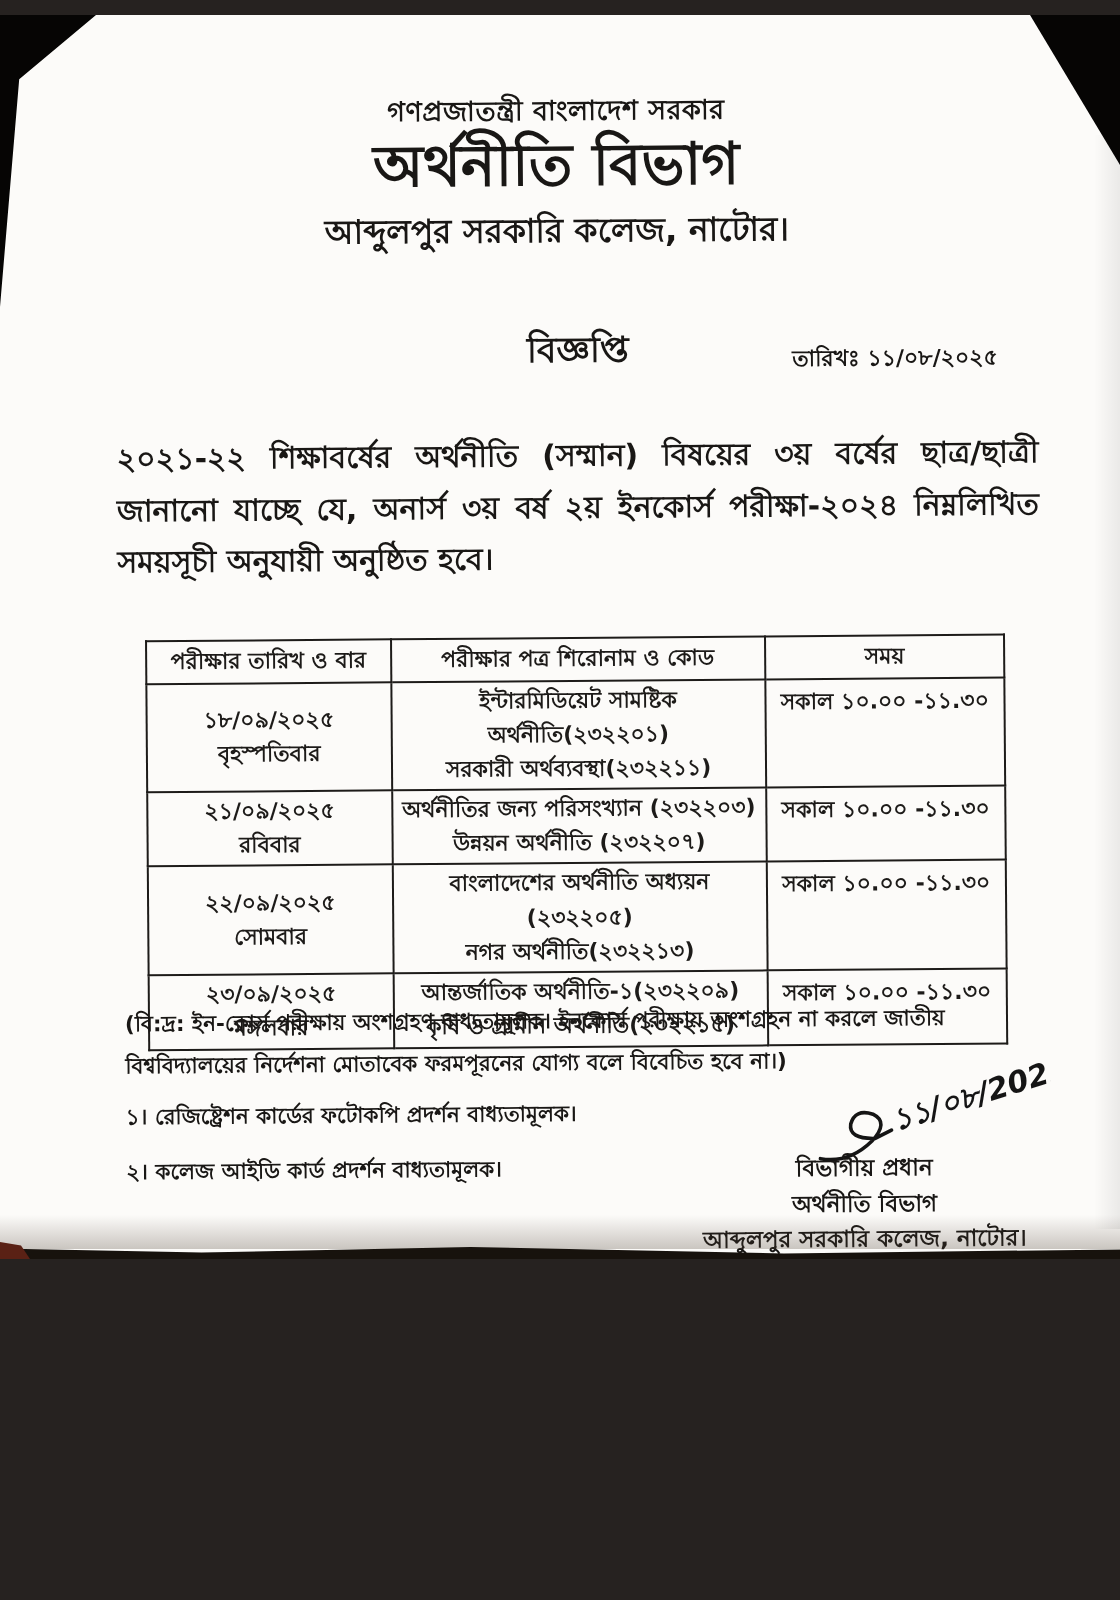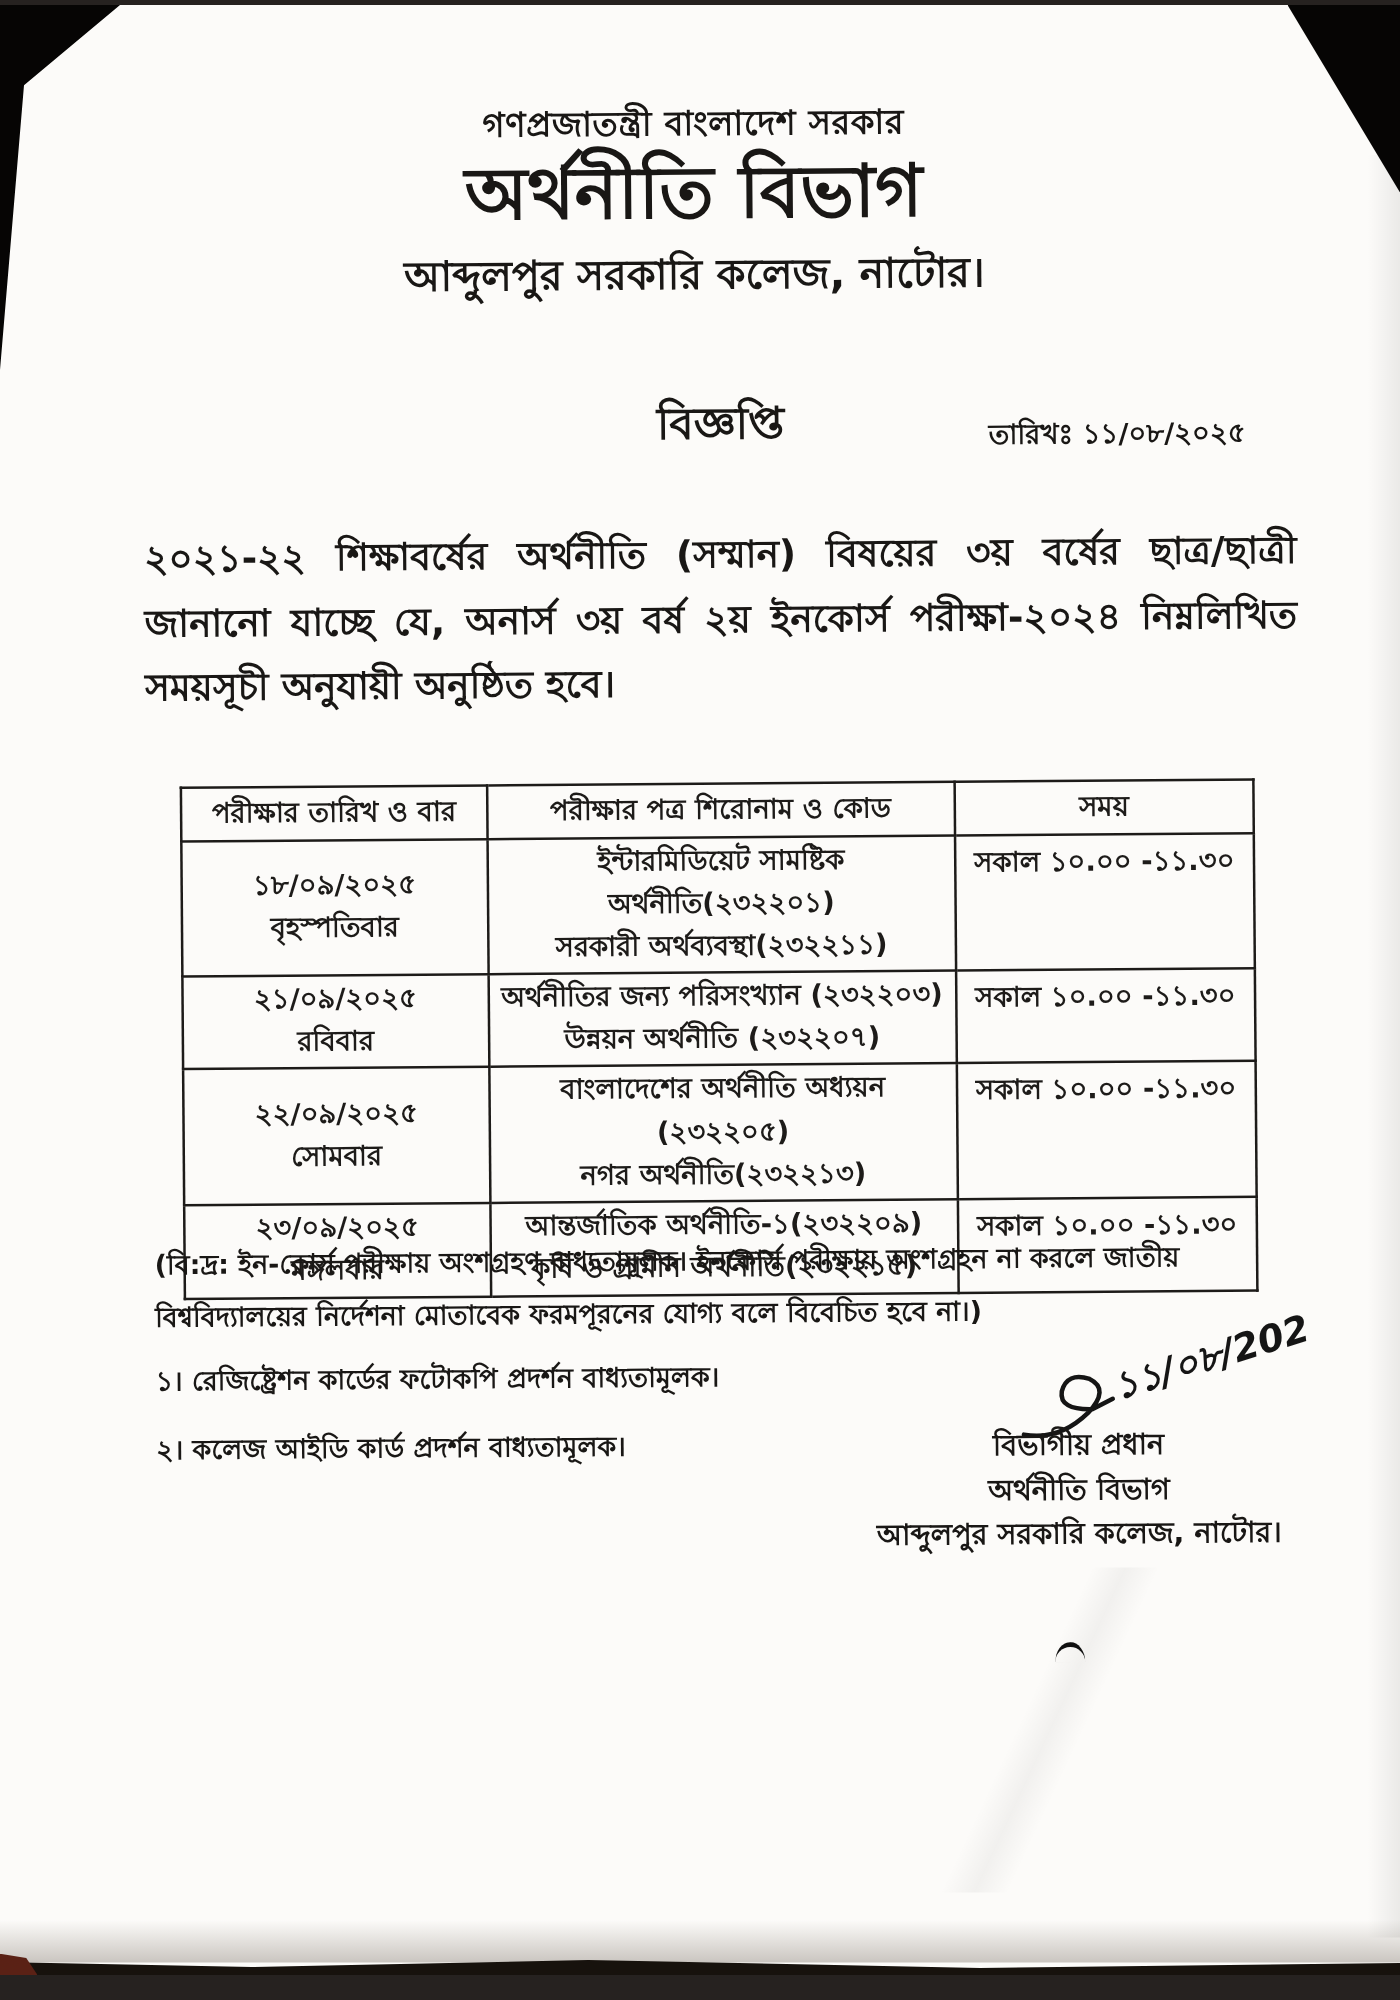--- a/index.html
+++ b/index.html
@@ -1,17 +1,17 @@
 <!DOCTYPE html>
 <html lang="bn"><head>
 <meta charset="utf-8">
 <style>
   html,body{margin:0;padding:0;background:#262220;}
   .page{
-    position:relative;width:1120px;height:1576px;margin:4px auto;
+    position:relative;width:1120px;height:1244px;margin:15px auto;
     background:#fcfbf9;overflow:hidden;
     font-family:"DejaVu Sans","Liberation Sans",sans-serif;
     color:#191715;
   }
   
   .corner-tl{position:absolute;top:0;left:0;width:96px;height:292px;background:#060504;
     clip-path:polygon(0 0,100% 0,20% 22%,0 100%);}
   .corner-tr{position:absolute;top:0;right:0;width:90px;height:150px;background:#060504;
     clip-path:polygon(0 0,100% 0,100% 100%);}
   .bottom-shade{position:absolute;left:0;right:0;bottom:10px;height:34px;

